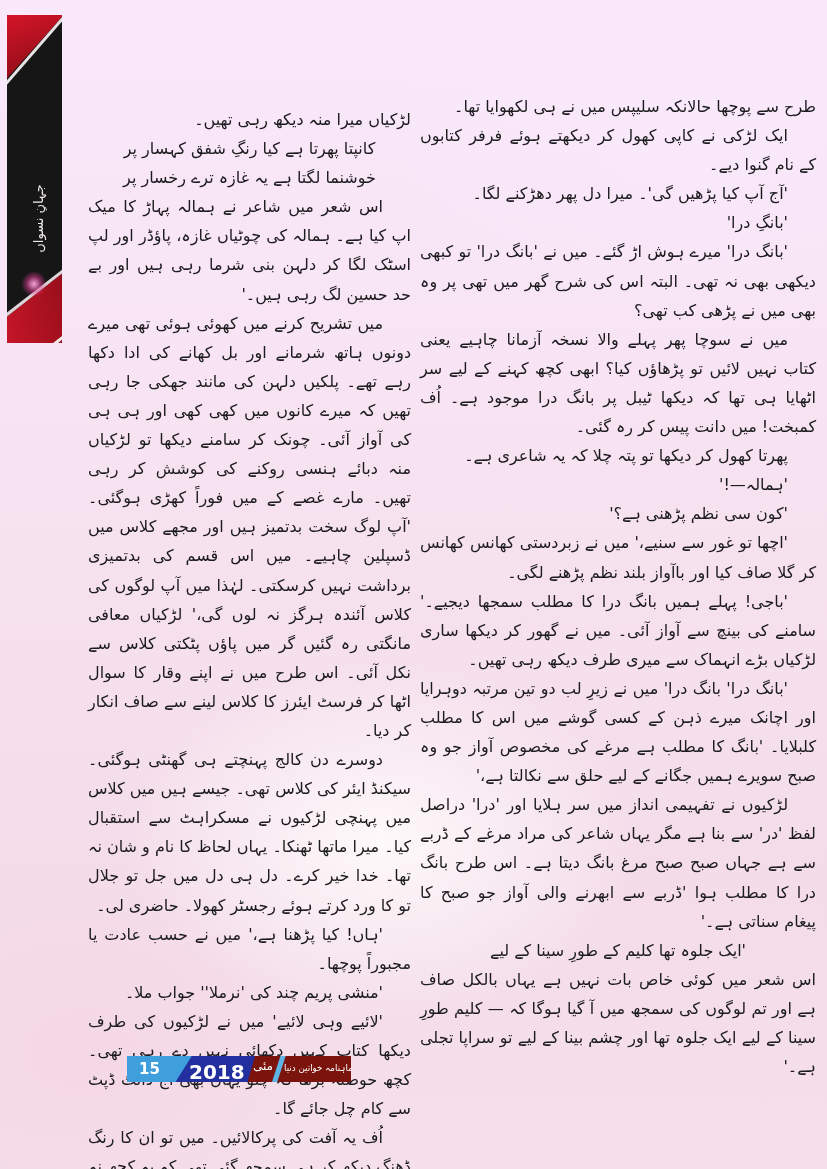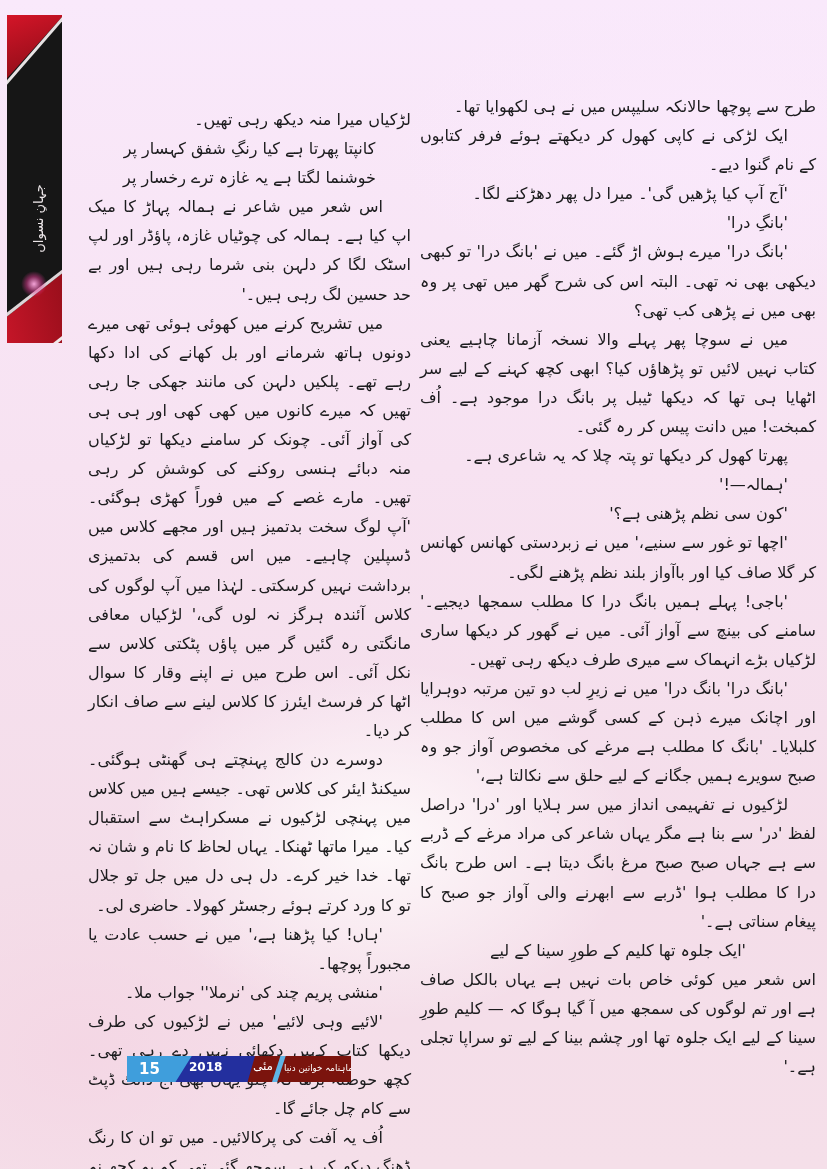--- a/index.html
+++ b/index.html
@@ -109,21 +109,21 @@
     transform: skewX(-32deg);
   }
   .seg-stripe {
     position: absolute; left: 149px; top: -6px;
     width: 5px; height: 40px;
     background: #5fb4e6;
     transform: rotate(18deg);
   }
   .footer-text { position: absolute; color: #ffffff; white-space: nowrap; }
   .footer-page { left: 12px; top: 4px; font-size: 15px; font-weight: bold; }
-  .footer-year { left: 62px; top: 4px; font-size: 12px; font-weight: bold; }
+  .footer-year { left: 62px; top: 4px; font-size: 20px; font-weight: bold; }
   .footer-month { left: 126px; top: 3px; font-size: 12px; direction: rtl; }
   .footer-magazine { left: 157px; top: 6px; font-size: 9.5px; direction: rtl; transform: scaleX(0.92); transform-origin: left; }
 </style>
 </head>
 <body>
 
 <div class="page">
 
   <div class="sidebar-art">
     <div class="art-red-top"></div>

